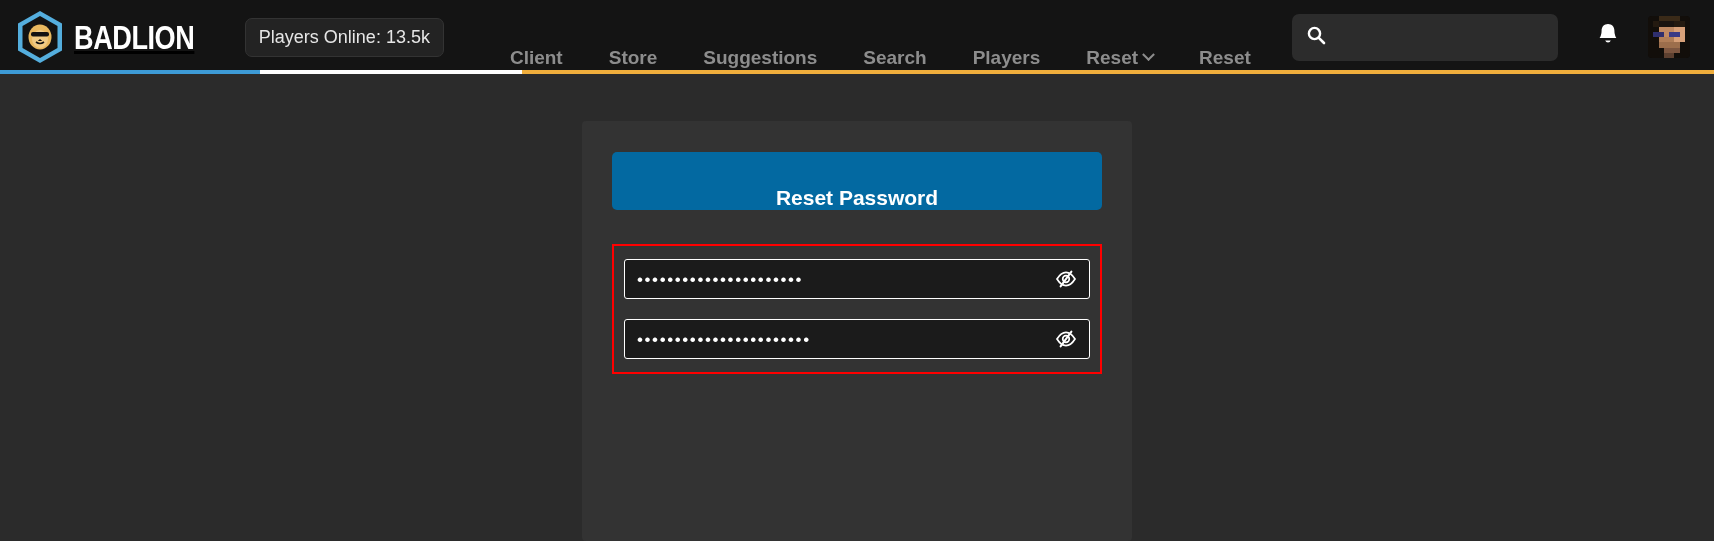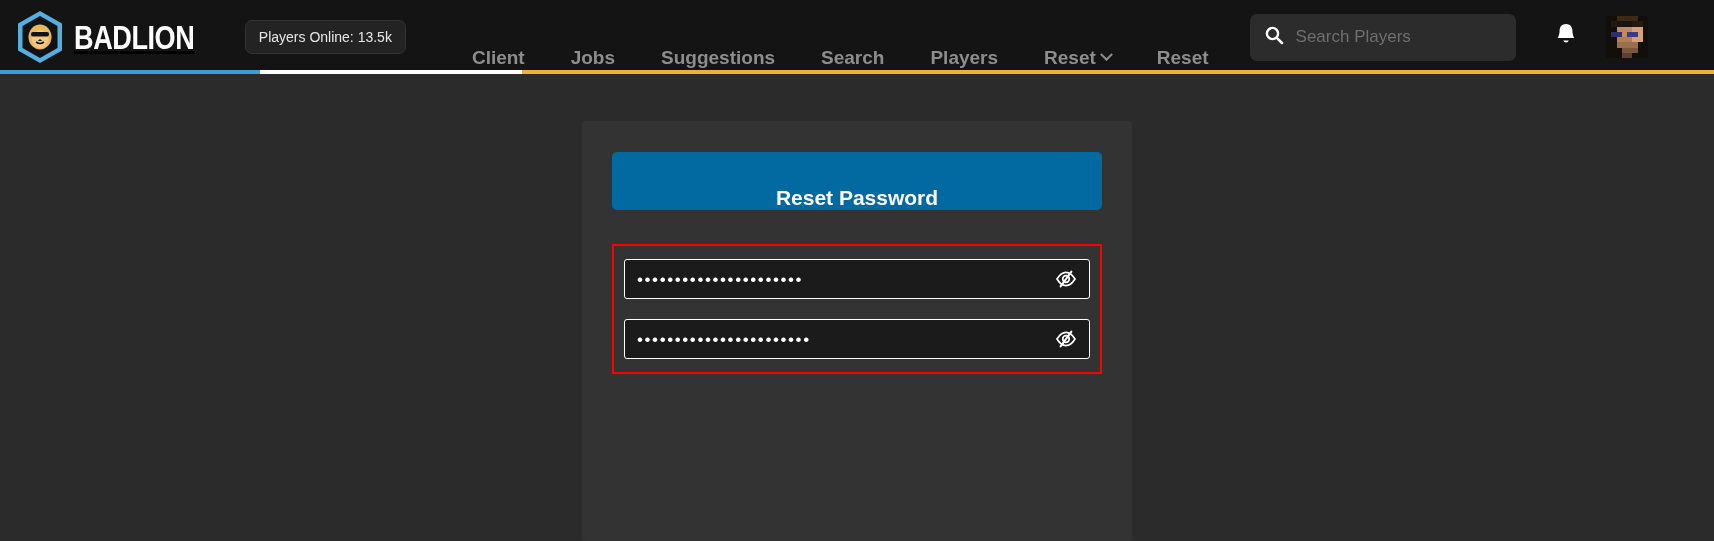--- a/index.html
+++ b/index.html
@@ -59,21 +59,21 @@
     transform-origin: left center;
   }
 
   
   #players-online {
     margin-left: 24px;
     background: #232323;
     border: 1px solid #333333;
     border-radius: 7px;
     padding: 8px 13px;
-    font-size: 14px;
+    font-size: 18px;
     color: #e6e6e6;
     white-space: nowrap;
     flex: 0 0 auto;
   }
 
   
   #nav {
     display: flex;
     align-items: center;
     margin-left: 66px;
@@ -250,21 +250,21 @@
     <div id="brand-wordmark">BADLION</div>
   </div>
 
   <div id="players-online">Players Online: 13.5k</div>
 
   <nav id="nav">
     <div class="nav-item">
       <span>Client</span>
     </div>
     <div class="nav-item">
-      <span>Jobs</span>
+      <span>Store</span>
     </div>
     <div class="nav-item">
       <span>Suggestions</span>
     </div>
     <div class="nav-item">
       <span>Search</span>
     </div>
     <div class="nav-item">
       <span>Players</span>
     </div>
@@ -277,21 +277,20 @@
     </div>
   </nav>
 
   <div id="search-box">
     <span>
       <svg width="20" height="20" viewBox="0 0 20 20">
         <circle cx="8.5" cy="8.5" r="5.6" fill="none" stroke="#ffffff" stroke-width="2.4"></circle>
         <line x1="12.8" y1="12.8" x2="18" y2="18" stroke="#ffffff" stroke-width="2.6" stroke-linecap="round"></line>
       </svg>
     </span>
-    <input id="search-input" type="text" placeholder="Search Players" style="">
   </div>
 
   <div id="header-right">
     <span style="cursor:pointer;">
       <svg width="24" height="26" viewBox="0 0 24 26">
         <path d="M12 2 C8.2 2 5.6 4.8 5.6 8.5 C5.6 13.5 3.6 16 3.6 16 L20.4 16 C20.4 16 18.4 13.5 18.4 8.5 C18.4 4.8 15.8 2 12 2 Z" fill="#ffffff"></path>
         <path d="M9.2 18.6 A3 3 0 0 0 14.8 18.6 Z" fill="#ffffff"></path>
       </svg>
     </span>
     <div id="avatar">

